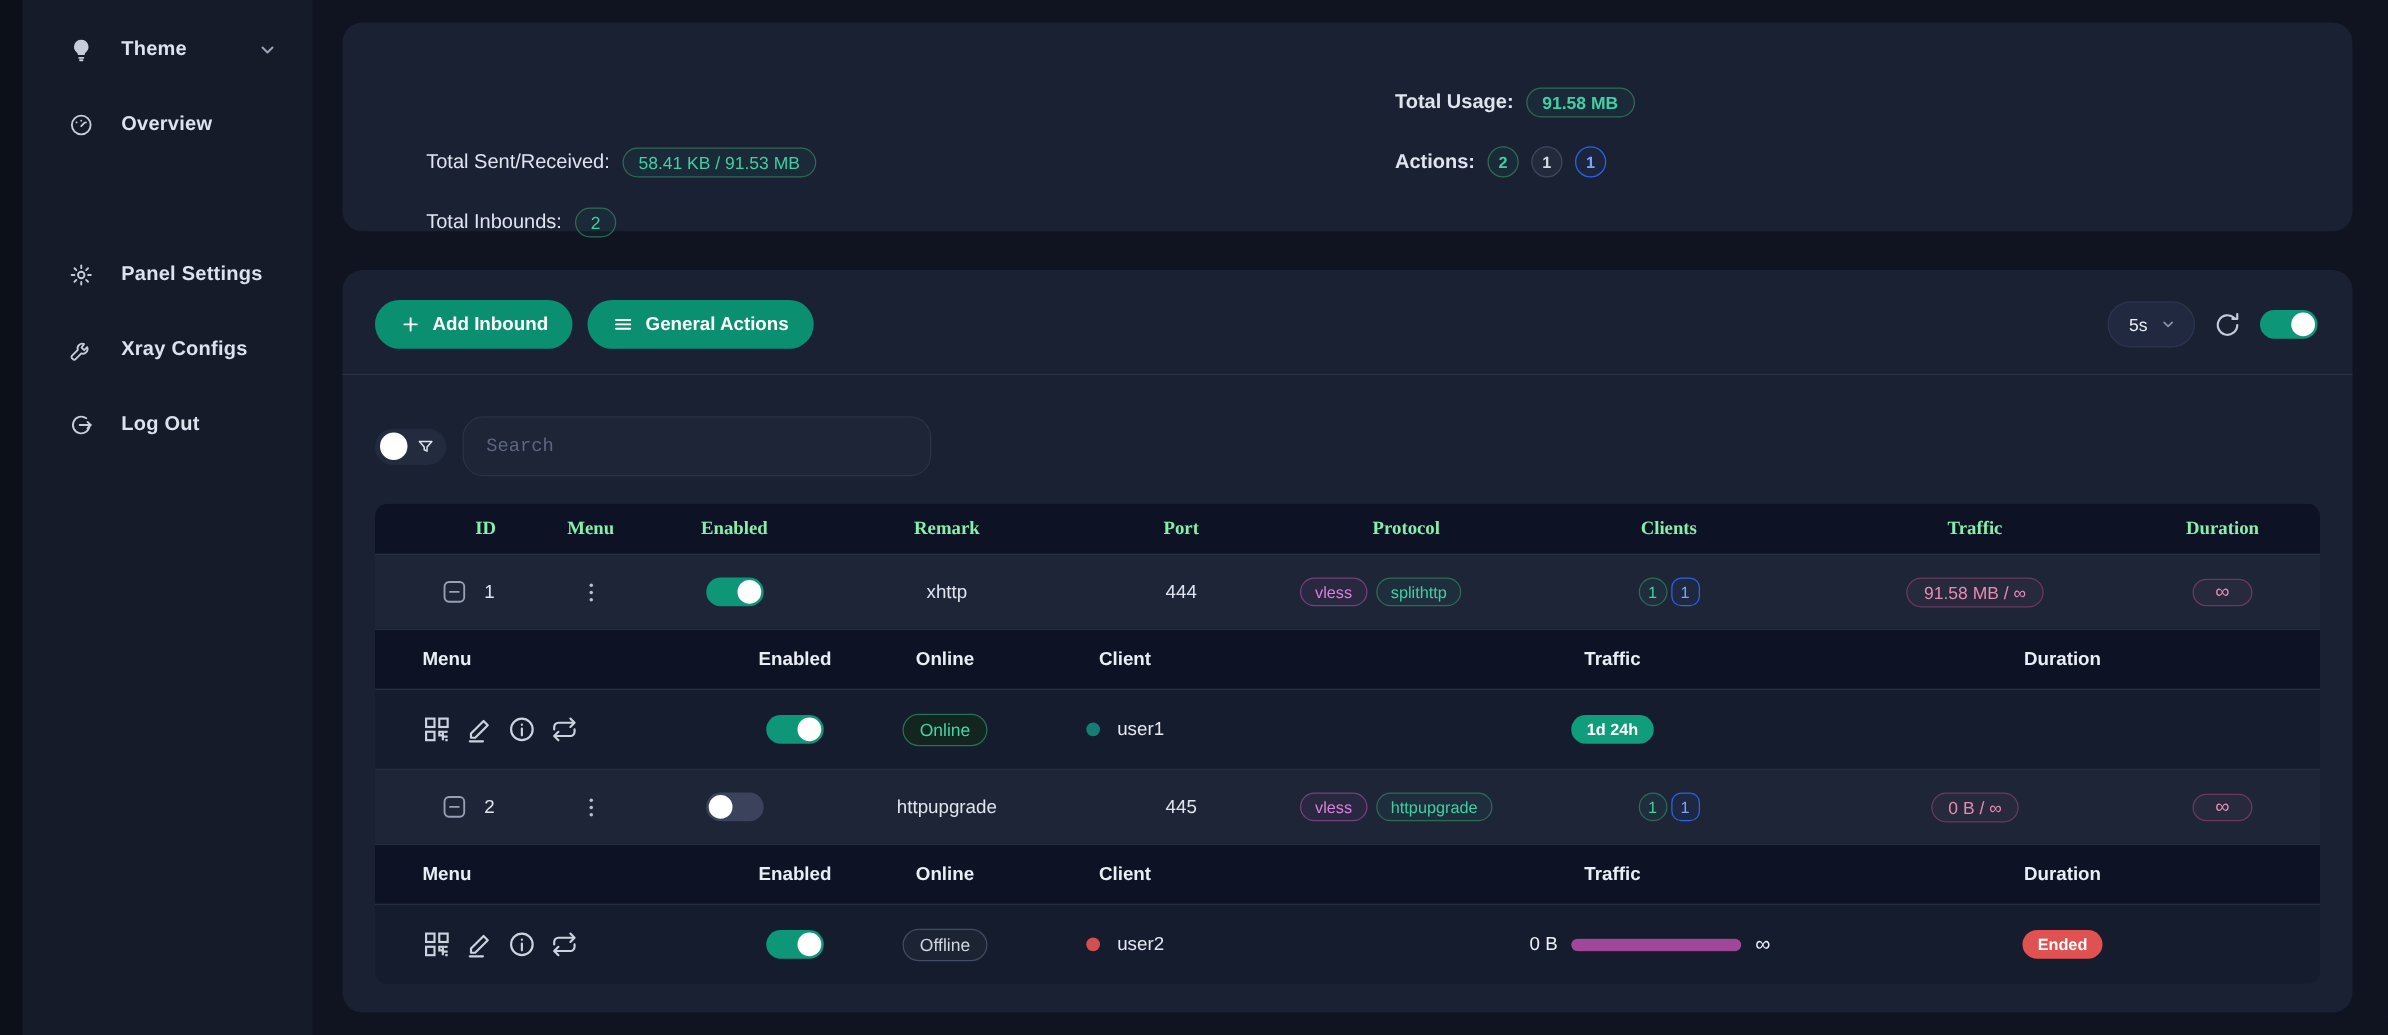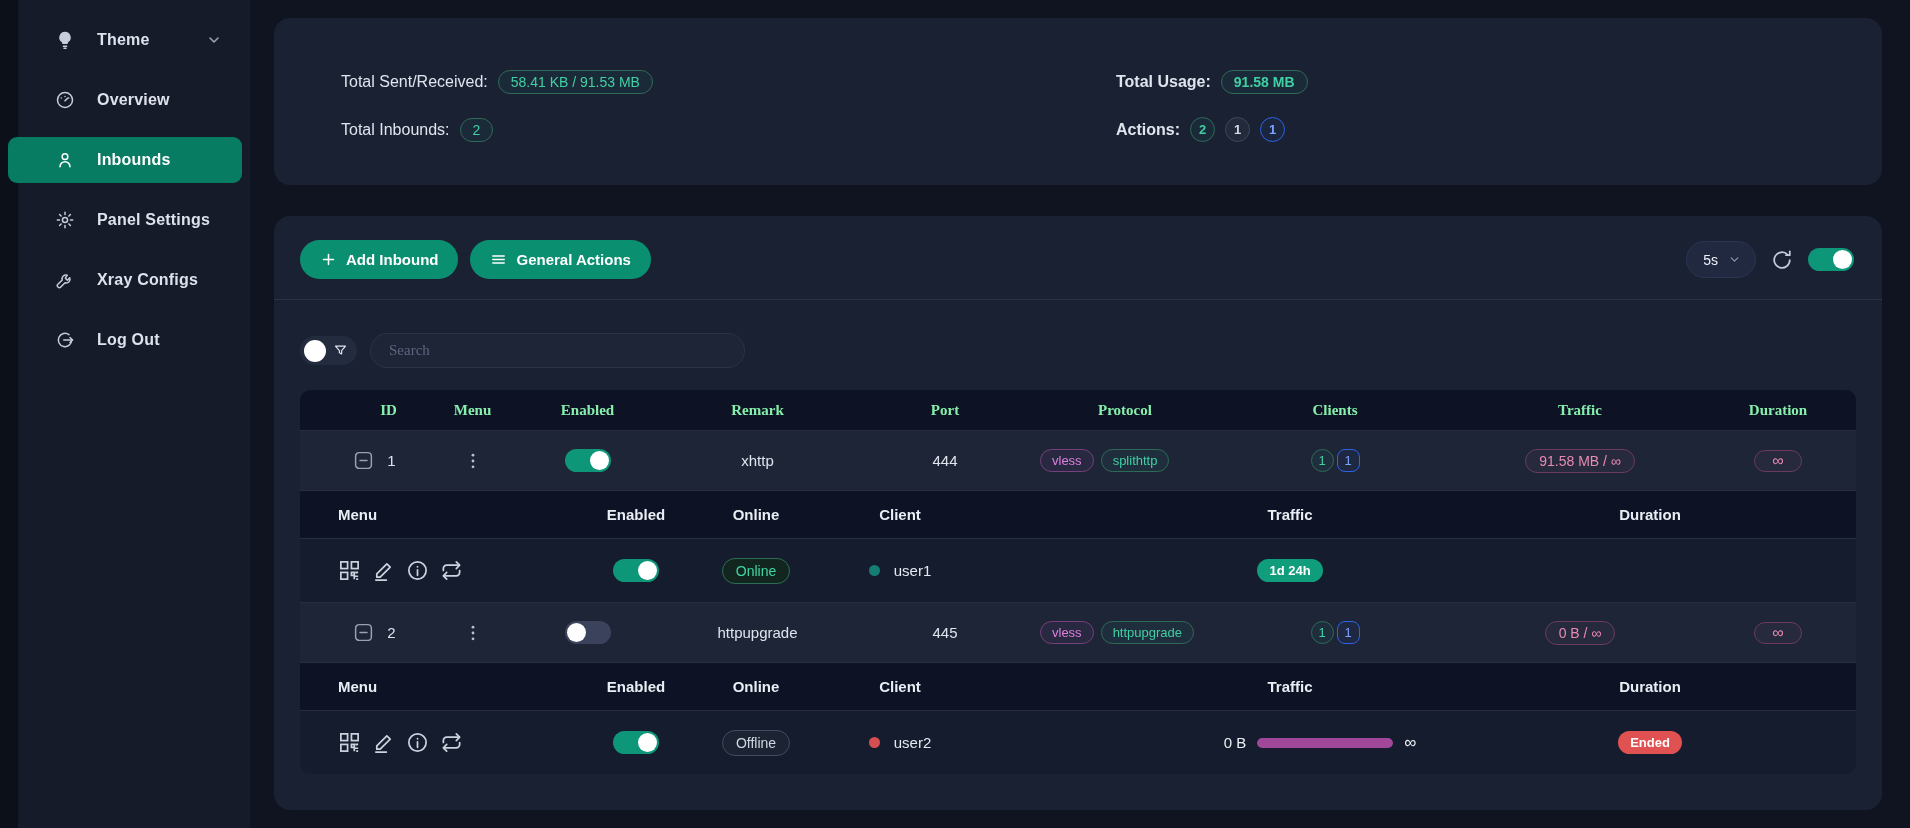--- a/index.html
+++ b/index.html
@@ -16,21 +16,21 @@
   .side-item.active { background:#087c63; }
   .side-item.active .lbl, .side-item.active .ic { color:#ffffff; }
   .side-chevron { position:absolute; left:198px; color:#9aa3b5; width:16px; height:16px; }
 
   
   .card { position:absolute; background:#1a2133; border-radius:16px; }
   .stats-card { left:274px; top:18px; width:1608px; height:167px; }
   .main-card  { left:274px; top:216px; width:1608px; height:594px; }
 
   .stat-col { position:absolute; top:50px; display:flex; flex-direction:column; gap:21px; }
-  .stat-col.left { left:67px; }
+  .stat-col.left { left:67px;margin-top:48px; }
   .stat-col.right { left:842px;font-weight:bold; }
   .stat-row { display:flex; align-items:center; gap:10px; height:27px; }
   .stat-label { font-size:16px; color:#dfe4ed; }
   .pill-green { border:1px solid #2e6b57; background:rgba(65,207,163,.05); color:#41cfa3; border-radius:999px; padding:3px 12px; font-size:14px; white-space:nowrap; }
   .cbadge { width:25px; height:25px; border-radius:50%; display:flex; align-items:center; justify-content:center; font-size:13px; }
   .cbadge.green { border:1px solid #2e6b57; color:#41cfa3; background:rgba(65,207,163,.05); }
   .cbadge.gray  { border:1px solid #3f485c; color:#d5dae3; background:#222a3c; }
   .cbadge.blue  { border:1px solid #2c63e8; color:#7da2ff; background:rgba(44,99,232,.06); }
 
   
@@ -45,21 +45,21 @@
   .toggle .knob { position:absolute; top:2px; width:19px; height:19px; border-radius:50%; background:#fff; }
   .toggle.on { background:#0e9678; } .toggle.on .knob { right:2px; }
   .toggle.off { background:#3a435b; } .toggle.off .knob { left:2px; }
   .divider { height:1px; background:#2a3144; margin-top:20px; }
 
   
   .search-row { display:flex; align-items:center; gap:13px; margin:33px 0 0 26px; }
   .filter-pill { display:flex; align-items:center; gap:7px; background:#232b3e; border-radius:15px; height:29px; padding:0 9px 0 4px; cursor:pointer; }
   .filter-pill .knob { width:22px; height:22px; border-radius:50%; background:#fff; }
   .filter-pill .ic { width:15px; height:15px; color:#dfe4ee; }
-  .search-input { width:375px; height:35px; background:#1d2536; border:1px solid #2a3347; border-radius:17px; padding:0 18px; color:#e6eaf2; font-size:15px; font-family:Liberation Serif, serif; outline:none; }
+  .search-input { width:375px; height:48px; background:#1d2536; border:1px solid #2a3347; border-radius:17px; padding:0 18px; color:#e6eaf2; font-size:15px; font-family:Liberation Mono, monospace; outline:none; }
   .search-input::placeholder { color:#5c6680; }
 
   
   .table { margin:22px 26px 0 26px; border-radius:10px; overflow:hidden; }
   .grid-main { display:grid; grid-template-columns:135px 75px 155px 185px 190px 170px 250px 240px 156px; align-items:center; }
   .grid-sub  { display:grid; grid-template-columns:260px 152px 88px 200px 580px 140px 1fr; align-items:center; }
   .thead { background:#0d1324; height:40px; font-weight:700; font-size:15px; color:#86efac;font-family:Liberation Serif, serif; }
   .subhead { background:#0d1324; height:48px; font-weight:700; font-size:15px; color:#e9edf4; border-top:1px solid #272e41; }
   .row-main { background:#1d2537; height:60px; font-size:15px; border-top:1px solid #272e41; }
   .row-sub { background:#151c2d; height:64px; border-top:1px solid #272e41; }
@@ -119,29 +119,20 @@
     <span class="ic">
       <svg viewBox="0 0 24 24" fill="none" stroke="currentColor" stroke-width="1.8" stroke-linecap="round">
           <circle cx="12" cy="12" r="9"></circle>
           <path d="M12 13l3.2-3.2"></path>
           <path d="M7.5 9.5l.01 0M12 7.8l.01 0M16.5 9.5l.01 0"></path>
         </svg>
     </span>
     <span class="lbl">Overview</span>
   </div>
 
-  <div class="side-item active" style="top:137px">
-    <span class="ic">
-      <svg viewBox="0 0 24 24" fill="none" stroke="currentColor" stroke-width="1.8" stroke-linecap="round">
-          <circle cx="12" cy="8" r="3.4"></circle>
-          <path d="M6 20c0-3.3 2.7-6 6-6s6 2.7 6 6"></path>
-        </svg>
-    </span>
-    <span class="lbl">Inbounds</span>
-  </div>
 
   <div class="side-item" style="top:197px">
     <span class="ic">
       <svg viewBox="0 0 24 24" fill="none" stroke="currentColor" stroke-width="1.8" stroke-linecap="round">
           <circle cx="12" cy="12" r="3.1"></circle>
           <path d="M12 2.8v2.6M12 18.6v2.6M2.8 12h2.6M18.6 12h2.6M5.5 5.5l1.8 1.8M16.7 16.7l1.8 1.8M18.5 5.5l-1.8 1.8M7.3 16.7l-1.8 1.8"></path>
         </svg>
     </span>
     <span class="lbl">Panel Settings</span>
   </div>

